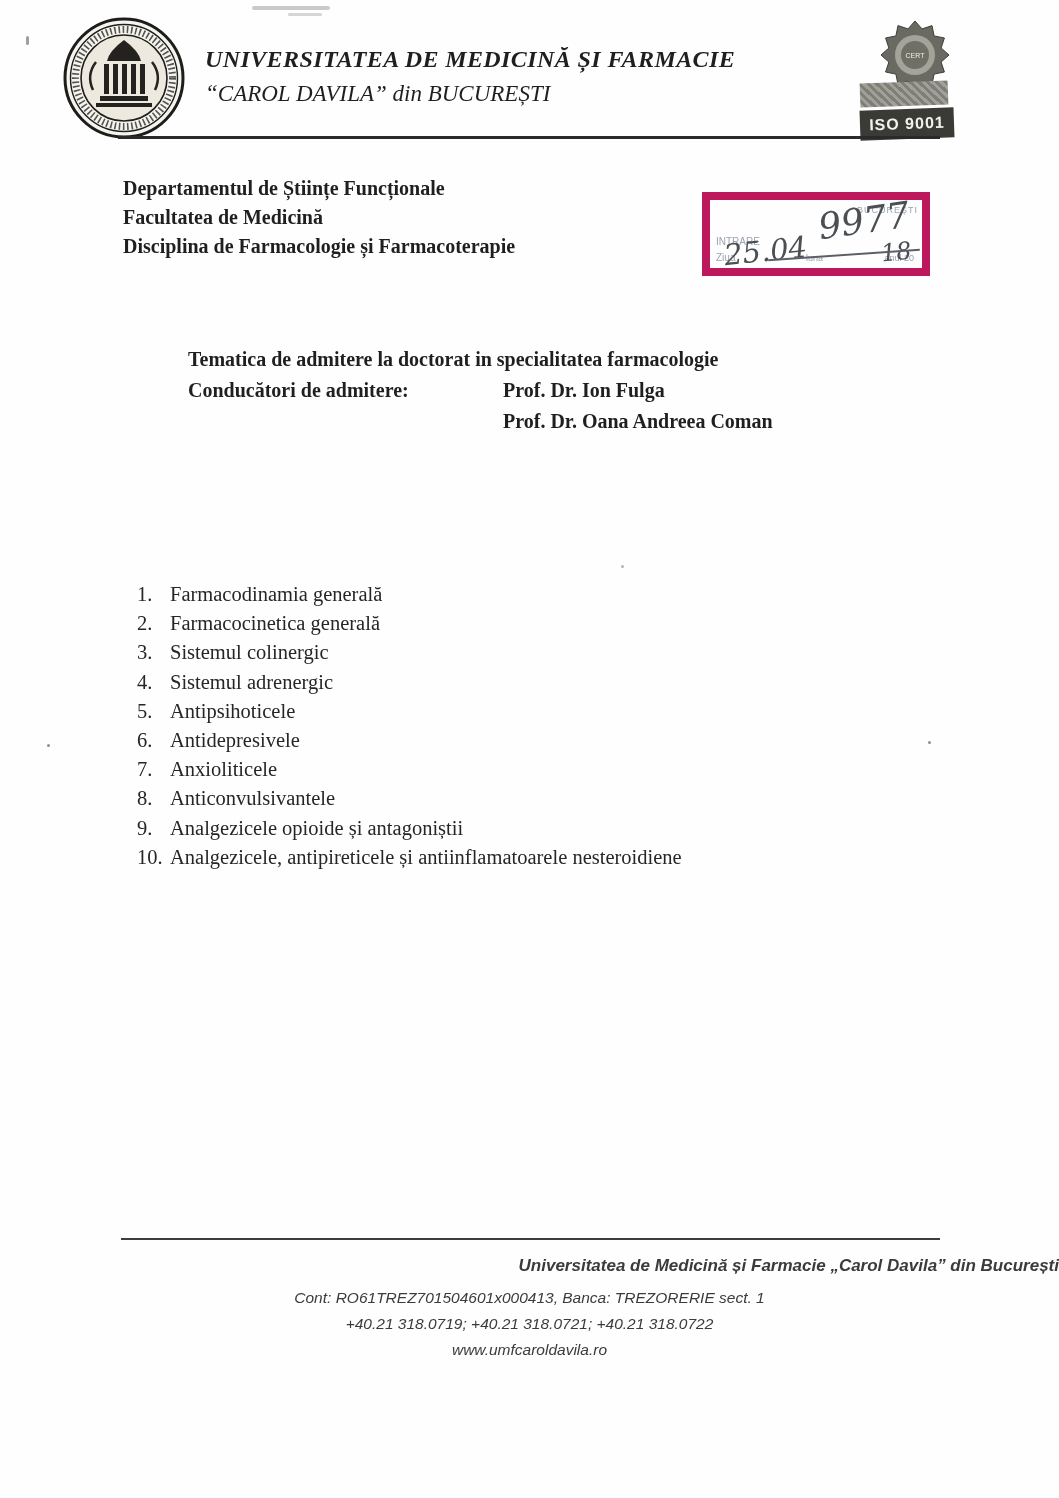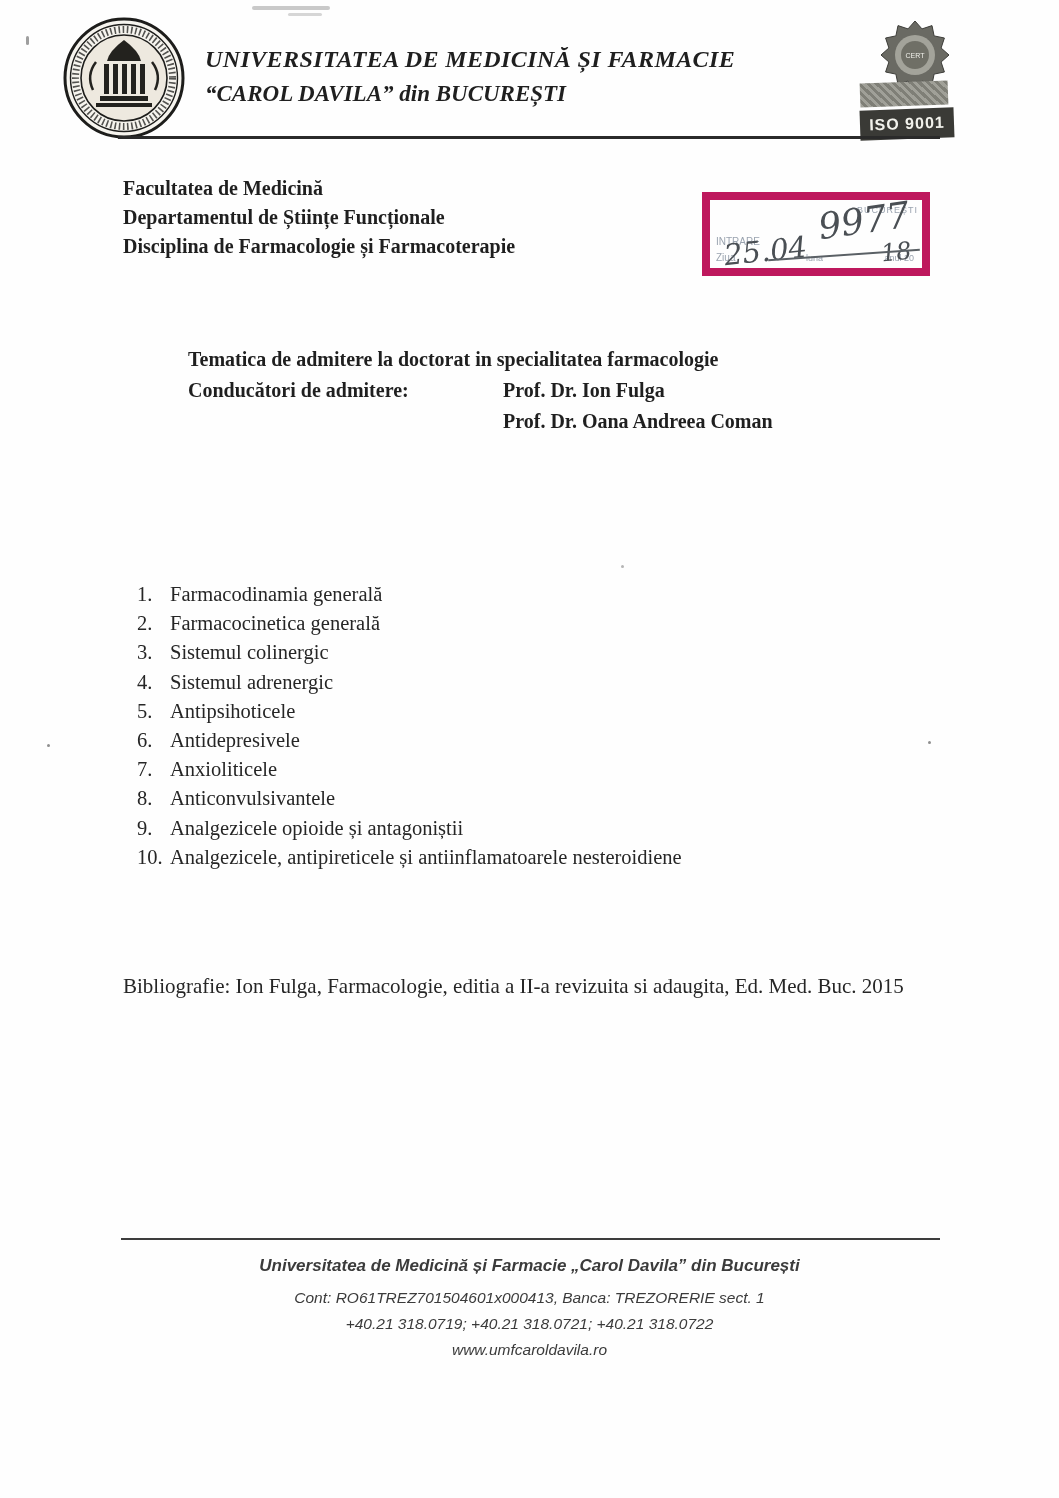--- a/index.html
+++ b/index.html
@@ -15,21 +15,21 @@
   .art2 { left:288px; top:13px; width:34px; height:3px; background:#d6d6d6; }
   .art3 { left:26px;  top:36px; width:3px;  height:9px; background:#9f9f9f; }
   .art4 { left:47px;  top:744px; width:3px; height:3px; background:#8f8f8f; }
   .art5 { left:928px; top:741px; width:3px; height:3px; background:#8f8f8f; }
   .art6 { left:621px; top:565px; width:3px; height:3px; background:#b5b5b5; }
 
   
   .seal { position:absolute; left:62px; top:16px; }
   .title-block { position:absolute; left:205px; top:46px; width:630px; text-align:left; color:#1f1f1f; }
   .title-l1 { font-size:24px; font-weight:bold; font-style:italic; letter-spacing:0.4px; }
-  .title-l2 { font-size:23px; font-weight:bold; font-style:italic; margin-top:8px; }
+  .title-l2 { font-size:23px; font-weight:normal; font-style:italic; margin-top:8px; }
 
   .iso-badge { position:absolute; left:860px; top:20px; width:98px; }
   .iso-rosette { display:block; margin-left:20px; }
   .iso-mid {
     width:88px; height:24px; margin-top:-8px;
     background:repeating-linear-gradient(45deg, #a0a098 0 3px, #7f7f77 3px 6px);
     transform:rotate(-2deg);
   }
   .iso-band {
     width:94px; height:30px; margin-top:3px; background:#3a3a36; color:#f2f2ec;
@@ -68,21 +68,21 @@
   .topic-num { width:33px; flex:none; }
 
   
   .biblio { position:absolute; left:123px; top:970px; width:813px; font-size:21px; line-height:33.5px; text-align:justify; color:#262626; }
 
   
   .footer-rule { position:absolute; left:121px; top:1238px; width:819px; height:2px; background:#3d3d3d; }
   .footer { position:absolute; left:0; top:1253px; width:1059px; text-align:center;
             font-family:"Liberation Sans", sans-serif; font-style:italic; color:#3b3b3b; }
   .f-line { font-size:15.5px; line-height:26px; }
-  .f-first { font-weight:bold; font-size:17px; margin-bottom:6px; }
+  .f-first { font-weight:bold; font-size:17px; margin-bottom:6px;text-align:right; }
 </style>
 </head>
 <body>
 
 <div class="page">
 
   <div class="art art1"></div>
   <div class="art art2"></div>
   <div class="art art3"></div>
   <div class="art art4"></div>
@@ -120,22 +120,22 @@
     </svg>
     <div class="iso-mid"></div>
     <div class="iso-band">
       <span>ISO 9001</span>
     </div>
   </div>
 
   <div class="header-rule"></div>
 
   <div class="dept">
+    <div>Departamentul de Științe Funcționale</div>
     <div>Facultatea de Medicină</div>
-    <div>Departamentul de Științe Funcționale</div>
     <div>Disciplina de Farmacologie și Farmacoterapie</div>
   </div>
 
   <div class="stamp">
     <span class="st-small st-city">BUCUREȘTI</span>
     <span class="st-small st-intrare">INTRARE</span>
     <span class="st-small st-ziua">Ziua</span>
     <span class="st-small st-luna">luna</span>
     <span class="st-small st-anul">anul 20</span>
     <span class="hand st-number">9977</span>
@@ -191,21 +191,20 @@
     <div class="topic-row">
       <span class="topic-num">9.</span>
       <span class="topic-text">Analgezicele opioide și antagoniștii</span>
     </div>
     <div class="topic-row">
       <span class="topic-num">10.</span>
       <span class="topic-text">Analgezicele, antipireticele și antiinflamatoarele nesteroidiene</span>
     </div>
   </div>
 
-  <p class="biblio">Bibliografie: Ion Fulga, Farmacologie, editia a II-a revizuita si adaugita, Ed. Med. Buc. 2015</p>
 
   <div class="footer-rule"></div>
   <div class="footer">
     <div class="f-line f-first">Universitatea de Medicină și Farmacie „Carol Davila” din București</div>
     <div class="f-line">Cont: RO61TREZ701504601x000413, Banca: TREZORERIE sect. 1</div>
     <div class="f-line">+40.21 318.0719; +40.21 318.0721; +40.21 318.0722</div>
     <div class="f-line">www.umfcaroldavila.ro</div>
   </div>
 
 </div>

